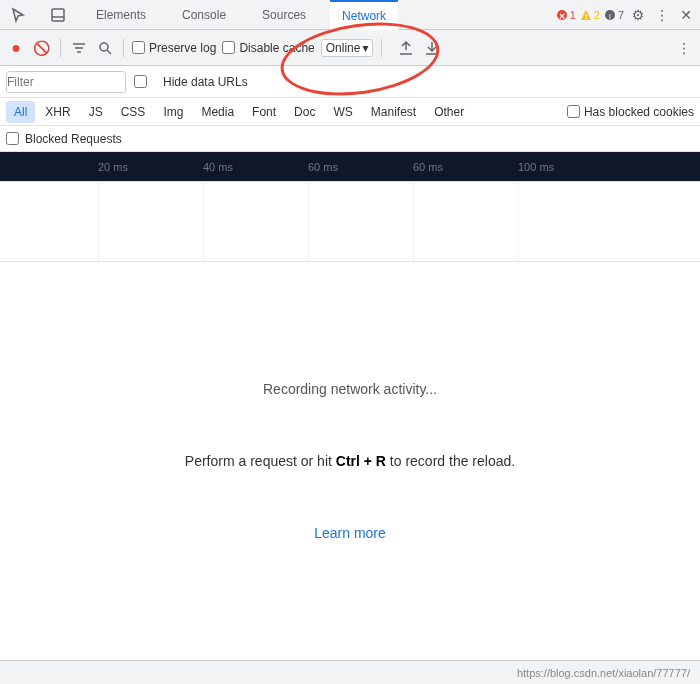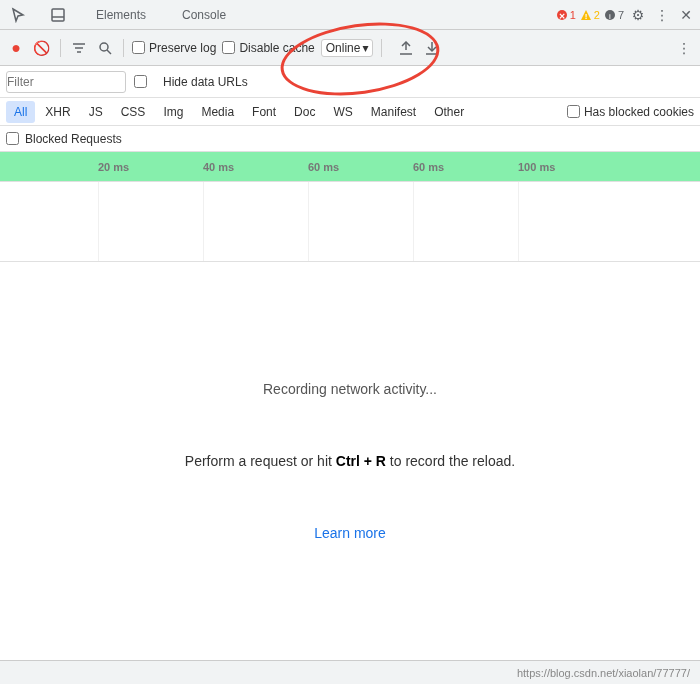--- a/index.html
+++ b/index.html
@@ -340,20 +340,26 @@
           <rect x="2" y="2" width="12" height="12" rx="1" fill="none" stroke="#5f6368" stroke-width="1.5"></rect>
           <line x1="2" y1="10" x2="14" y2="10" stroke="#5f6368" stroke-width="1.5"></line>
         </svg>
       </div>
 
       <div class="tab-item">
         <span>Elements</span>
       </div>
       <div class="tab-item">
         <span>Console</span>
+      </div>
+      <div class="tab-item">
+        <span>Sources</span>
+      </div>
+      <div class="tab-item active">
+        <span>Network</span>
       </div>
     </div>
 
     <div class="tab-bar-right">
       <span class="badge-error">
         <svg width="12" height="12" viewBox="0 0 12 12">
           <circle cx="6" cy="6" r="5" fill="#ea4335"></circle>
           <text x="6" y="9.5" text-anchor="middle" font-size="8" fill="white" font-weight="bold">✕</text>
         </svg>
         <span>1</span>
@@ -482,21 +488,21 @@
       <input type="checkbox" style="">
       <span>Has blocked cookies</span>
     </label>
   </div>
 
   <div class="blocked-row">
     <input type="checkbox" style="">
     <span>Blocked Requests</span>
   </div>
 
-  <div class="timeline-header" style="position:relative; height:30px; background:#86efac; border-bottom:1px solid #e0e0e0;font-weight:bold;">
+  <div class="timeline-header" style="position:relative; height:30px; background:#0f172a; border-bottom:1px solid #e0e0e0;">
     <span class="timeline-tick" style="left:14%">20 ms</span>
     <span class="timeline-tick" style="left:29%">40 ms</span>
     <span class="timeline-tick" style="left:44%">60 ms</span>
     <span class="timeline-tick" style="left:59%">60 ms</span>
     <span class="timeline-tick" style="left:74%">100 ms</span>
   </div>
 
   <div class="timeline-chart">
     <div class="timeline-grid-line" style="left:14%"></div>
     <div class="timeline-grid-line" style="left:29%"></div>

